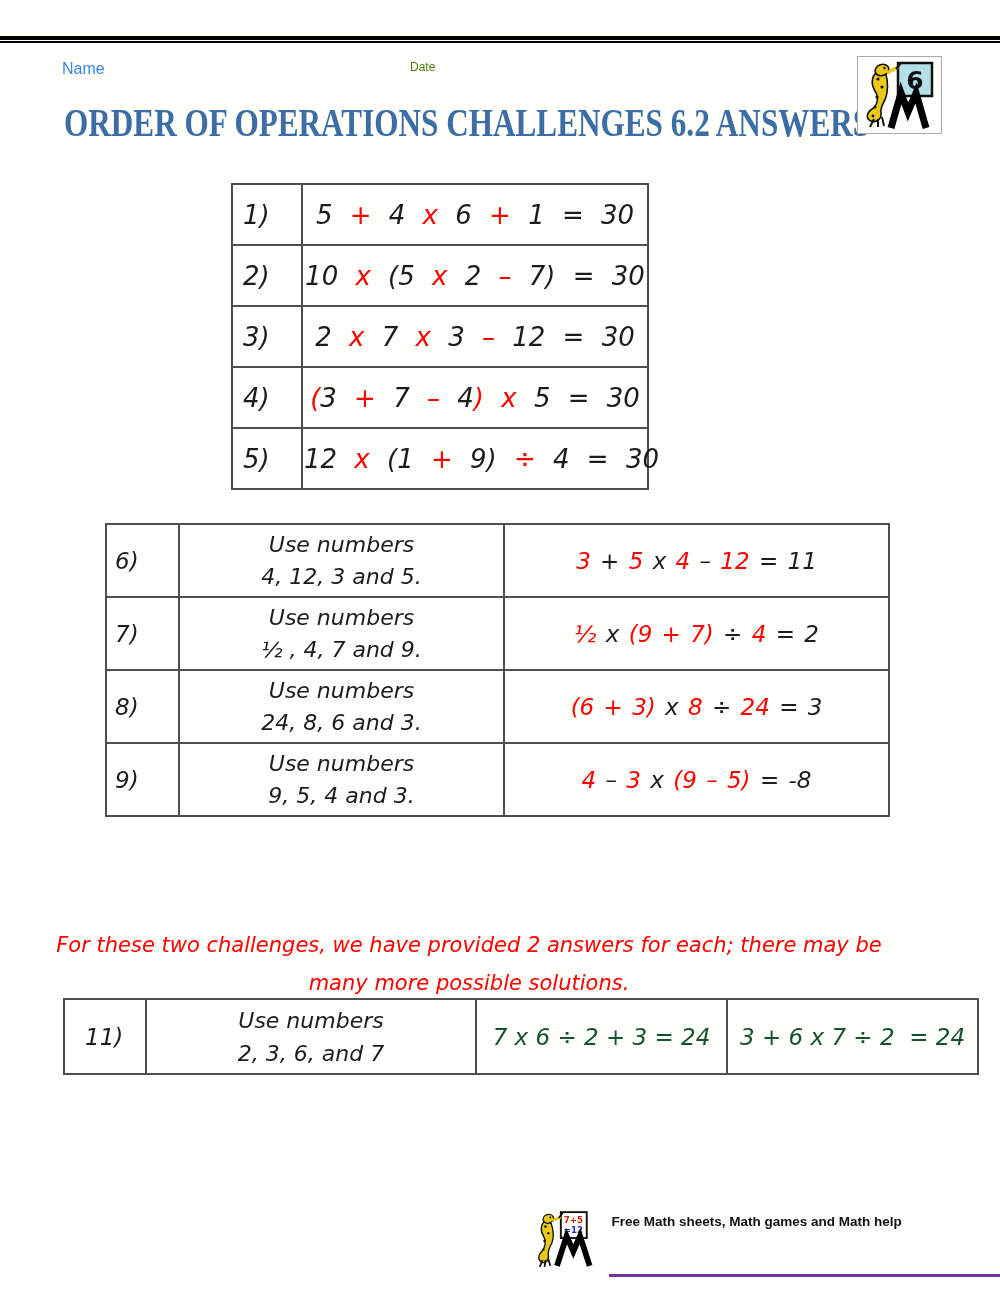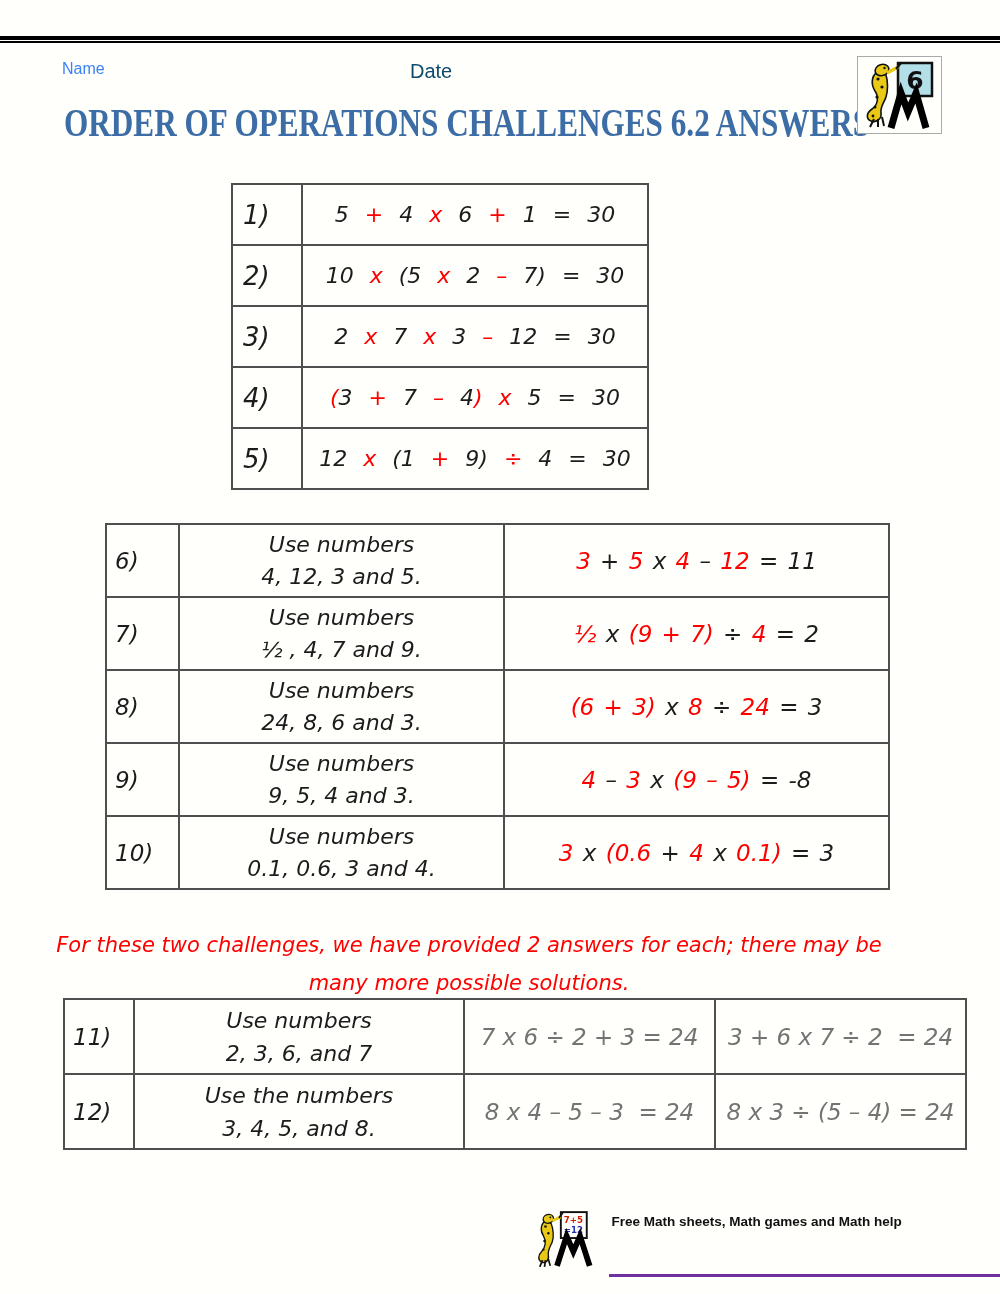--- a/index.html
+++ b/index.html
@@ -6,55 +6,55 @@
   body { background:#fffffb; font-family:"Liberation Sans", sans-serif; }
   .page { position:relative; width:1000px; height:1294px; background:#fffffb; overflow:hidden; }
 
   
   .toprule { position:absolute; left:0; top:36px; width:1000px; }
   .toprule .thick { height:4px; background:#000; }
   .toprule .gap   { height:1px; background:#fffffb; }
   .toprule .thin  { height:2px; background:#000; }
 
   .name-label { position:absolute; left:62px; top:60px; font-size:16px; color:#3b82f6; }
-  .date-label { position:absolute; left:410px; top:60px; font-size:20px; color:#0c4a6e; }
+  .date-label { position:absolute; left:410px; top:60px; font-size:12px; color:#4d7c0f; }
 
   .title { position:absolute; left:64px; top:100px; font-family:"Liberation Serif", serif;
            font-size:39px; font-weight:600; color:#3d6da6; white-space:nowrap;
            transform:scaleX(0.80); transform-origin:left top; letter-spacing:0px; }
 
   .badge { position:absolute; left:857px; top:56px; width:83px; height:76px;
            border:1px solid #aaa; background:#fffffb; }
 
   
   table { border-collapse:collapse; position:absolute; table-layout:fixed; }
   td { border:2px solid #4f4f4f; color:#1c1c1c; font-style:italic;
        font-family:"DejaVu Sans", sans-serif; vertical-align:middle; }
   .red { color:#fe0000; }
 
   .table1 { left:231px; top:183px; width:418px; }
   .table1 td { height:57px; }
   .table1 .lab { width:57px; font-size:26px; padding-left:10px; }
-  .table1 .eq  { text-align:center; font-size:22px; word-spacing:9px; white-space:pre; }
+  .table1 .eq  { text-align:center; font-size:26px; word-spacing:9px; white-space:pre; }
 
   .table2 { left:105px; top:523px; width:785px; }
   .table2 td { height:69px; }
   .table2 .lab { width:62px; font-size:23px; padding-left:8px; }
   .table2 .desc { width:321px; text-align:center; font-size:22px; line-height:32px; }
   .table2 .ans { text-align:center; font-size:23px; word-spacing:2px; white-space:pre;margin-top:25px; }
 
   .note { position:absolute; left:0; top:926px; width:938px; text-align:center;
           color:#fe0000; font-style:italic; font-family:"DejaVu Sans", sans-serif;
           font-size:21px; line-height:38px; }
 
   .table3 { left:63px; top:998px; width:870px; }
   .table3 td { height:71px; }
-  .table3 .lab { width:59px; font-size:23px; padding-left:8px; }
+  .table3 .lab { width:59px; font-size:23px; padding-left:20px; }
   .table3 .desc { width:326px; text-align:center; font-size:22px; line-height:33px; }
-  .table3 .ans { width:247px; text-align:center; font-size:23px; white-space:pre; color:#737373; }
+  .table3 .ans { width:247px; text-align:center; font-size:23px; white-space:pre; color:#14532d; }
 
   
   .footer { position:absolute; left:0; top:1208px; width:1000px; display:flex;
             justify-content:flex-end; align-items:flex-start; }
   .footer-logo { width:72px; height:62px; flex:0 0 auto; margin-right:4px; }
   .footer-col { display:flex; flex-direction:column; align-items:flex-start;gap:43px; }
   .tagline { font-size:13.5px; font-weight:bold; color:#111; padding:6px 2px 2px 2px; }
   .tagline-rule { height:3px; background:#7030a0; width:100%; }
   .site-text { font-family:"DejaVu Sans", sans-serif; font-weight:800; font-size:25px;
                letter-spacing:2px; color:#111; margin-top:8px; }
@@ -154,55 +154,38 @@
       <td class="ans"><span class="red">(6</span> <span class="red">+</span> <span class="red">3)</span> <span>x</span> <span class="red">8</span> <span>÷</span> <span class="red">24</span> <span>=</span> <span>3</span></td>
     </tr>
     <tr>
       <td class="lab">9)</td>
       <td class="desc">
             <div>Use numbers</div>
             <div>9, 5, 4 and 3.</div>
           </td>
       <td class="ans"><span class="red">4</span> <span>–</span> <span class="red">3</span> <span>x</span> <span class="red">(9</span> <span class="red">–</span> <span class="red">5)</span> <span>=</span> <span>-8</span></td>
     </tr>
-    <tr>
-      <td class="lab">10)</td>
-      <td class="desc">
-            <div>Use numbers</div>
-            <div>0.1, 0.6, 3 and 4.</div>
-          </td>
-      <td class="ans"><span class="red">3</span> <span>x</span> <span class="red">(0.6</span> <span>+</span> <span class="red">4</span> <span>x</span> <span class="red">0.1)</span> <span>=</span> <span>3</span></td>
-    </tr>
   </tbody>
     </table>
 
   <div class="note">
     <div>For these two challenges, we have provided 2 answers for each; there may be</div>
     <div>many more possible solutions.</div>
   </div>
 
   <table class="table3">
     <tbody>
         <tr>
       <td class="lab">11)</td>
       <td class="desc">
             <div>Use numbers</div>
             <div>2, 3, 6, and 7</div>
           </td>
       <td class="ans">7 x 6 ÷ 2 + 3 = 24</td>
       <td class="ans">3 + 6 x 7 ÷ 2  = 24</td>
-    </tr>
-    <tr>
-      <td class="lab">12)</td>
-      <td class="desc">
-            <div>Use the numbers</div>
-            <div>3, 4, 5, and 8.</div>
-          </td>
-      <td class="ans">8 x 4 – 5 – 3  = 24</td>
-      <td class="ans">8 x 3 ÷ (5 – 4) = 24</td>
     </tr>
   </tbody>
     </table>
 
   <div class="footer">
     <svg class="footer-logo" viewBox="0 0 75 62">
       <rect x="29" y="3" width="27" height="27" fill="#ffffff" stroke="#111" stroke-width="2"></rect>
       <text x="42" y="14" text-anchor="middle" font-family="DejaVu Sans, sans-serif" font-size="9" font-weight="bold" fill="#cc2200">7+5</text>
       <text x="42" y="25" text-anchor="middle" font-family="DejaVu Sans, sans-serif" font-size="9" font-weight="bold" fill="#2233bb">=12</text>
       <polyline points="25,59 35,28 42,44 49,28 59,59" fill="none" stroke="#000" stroke-width="6"></polyline>

